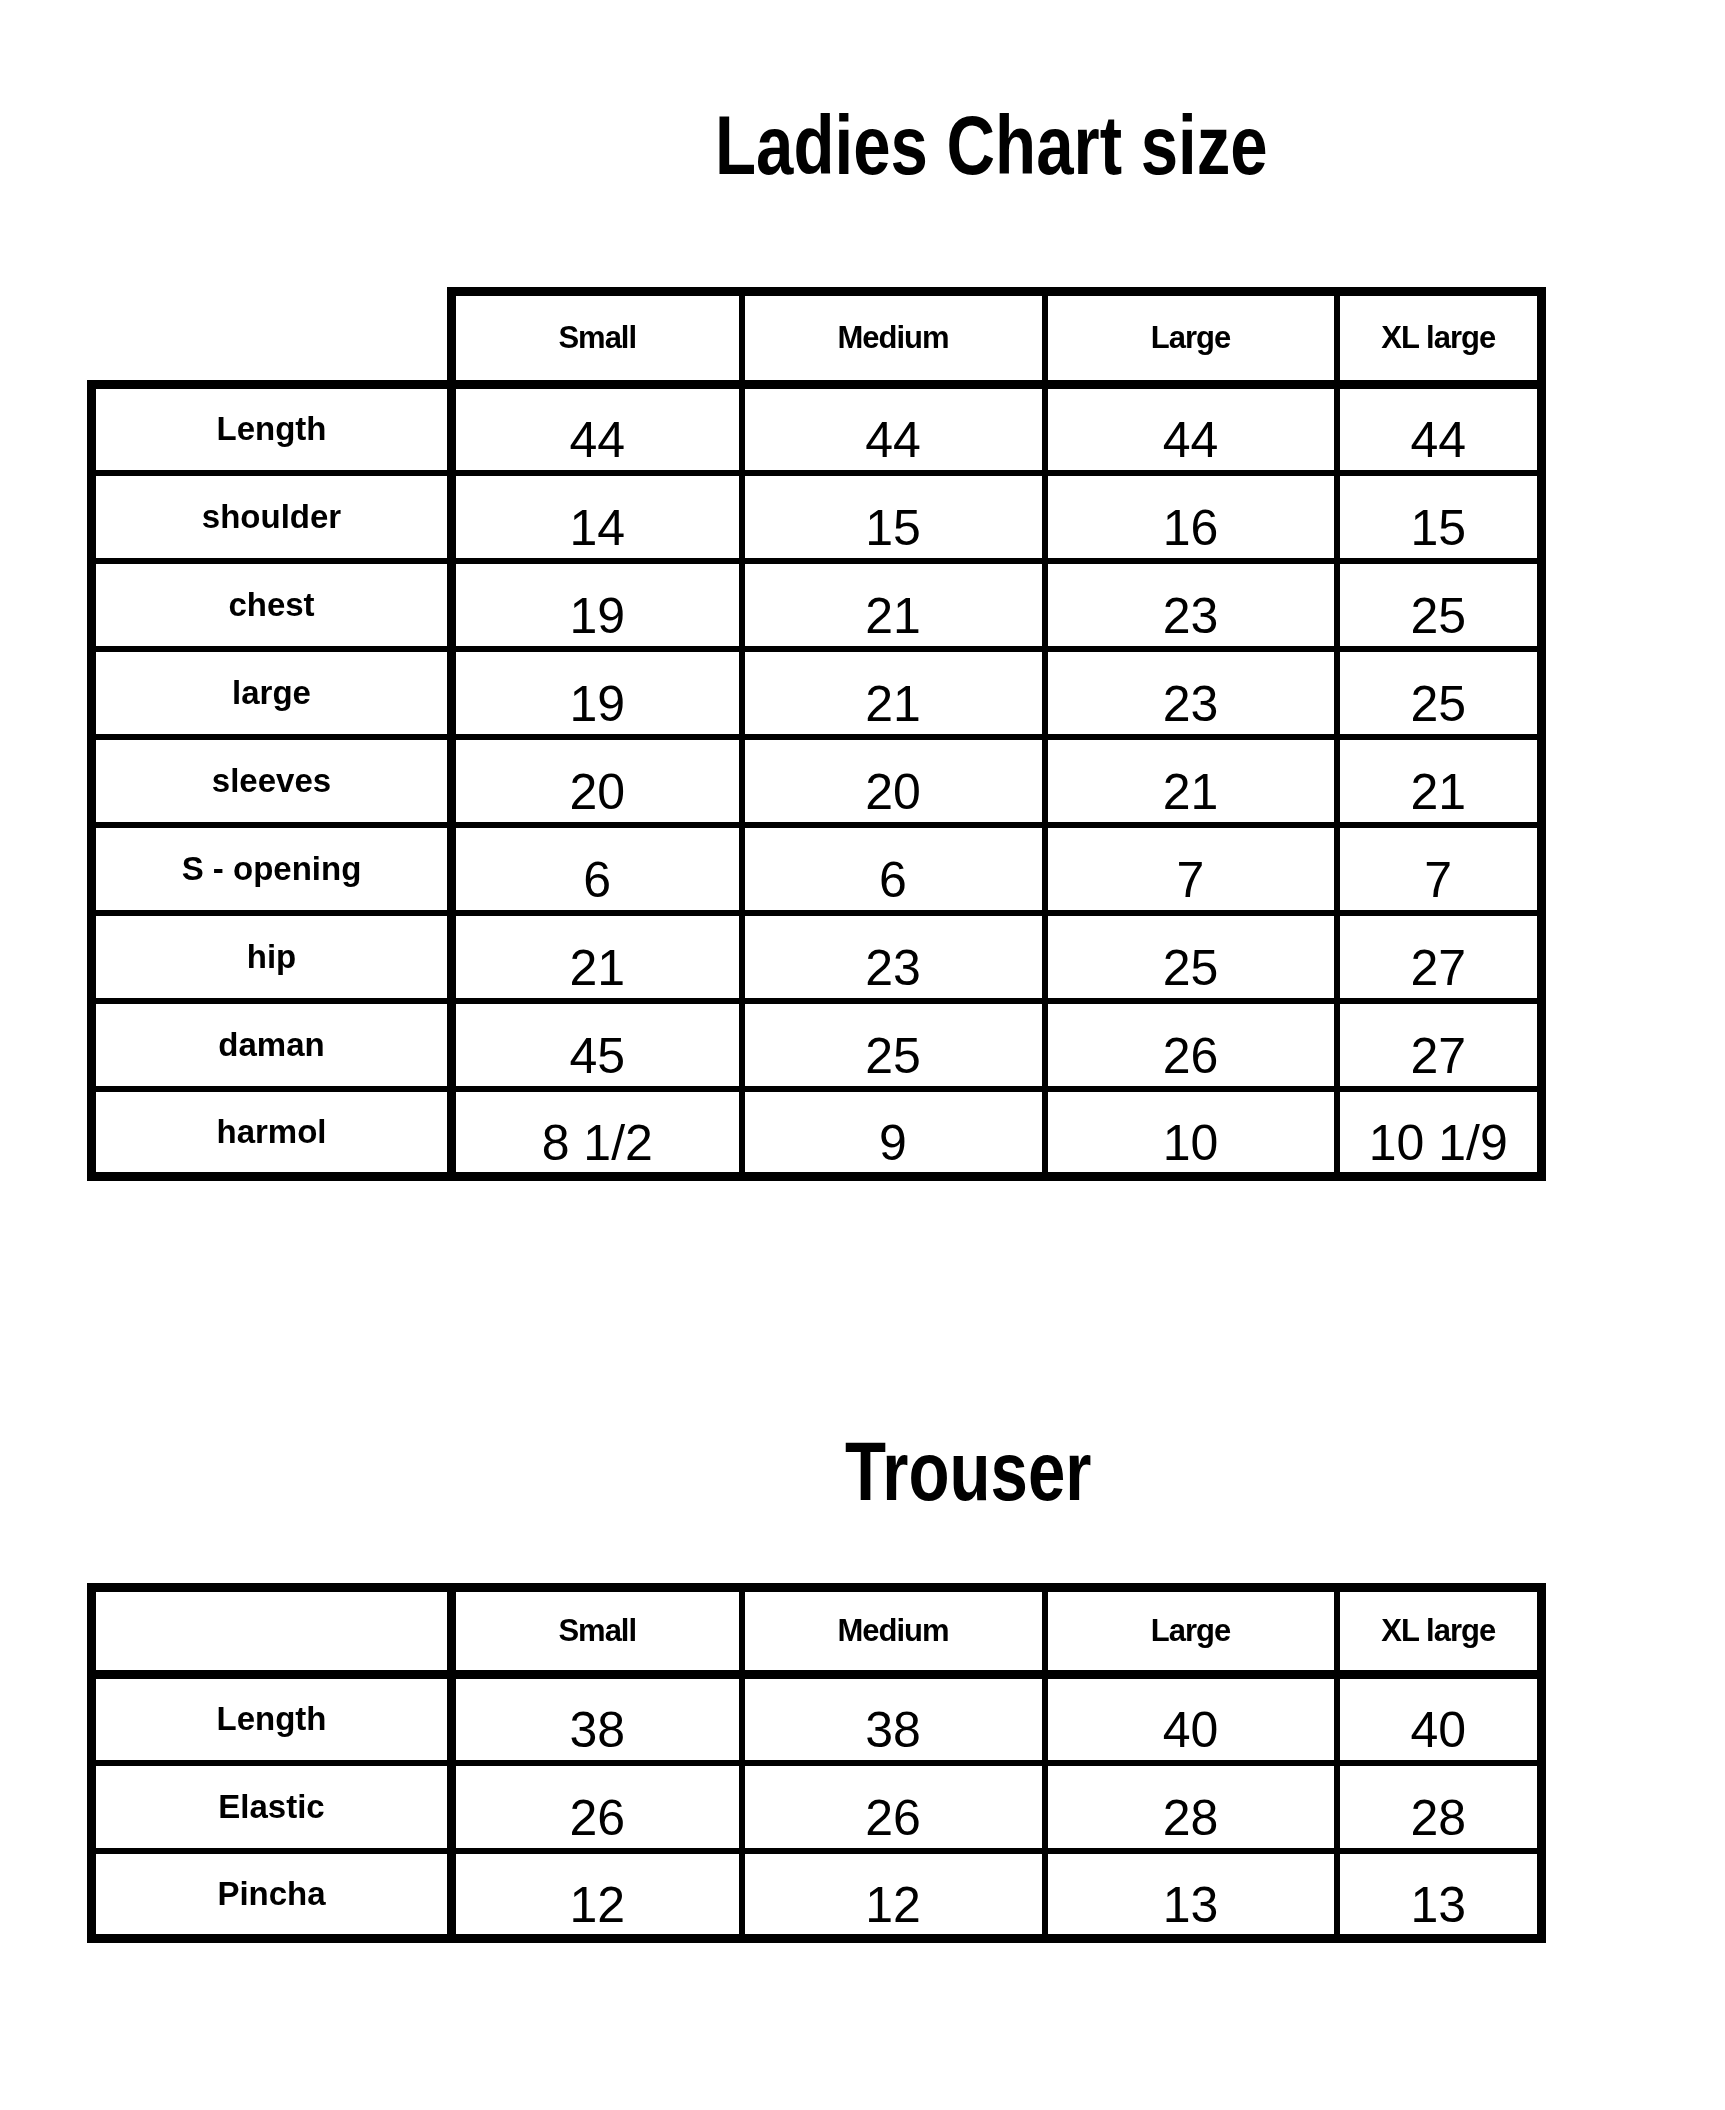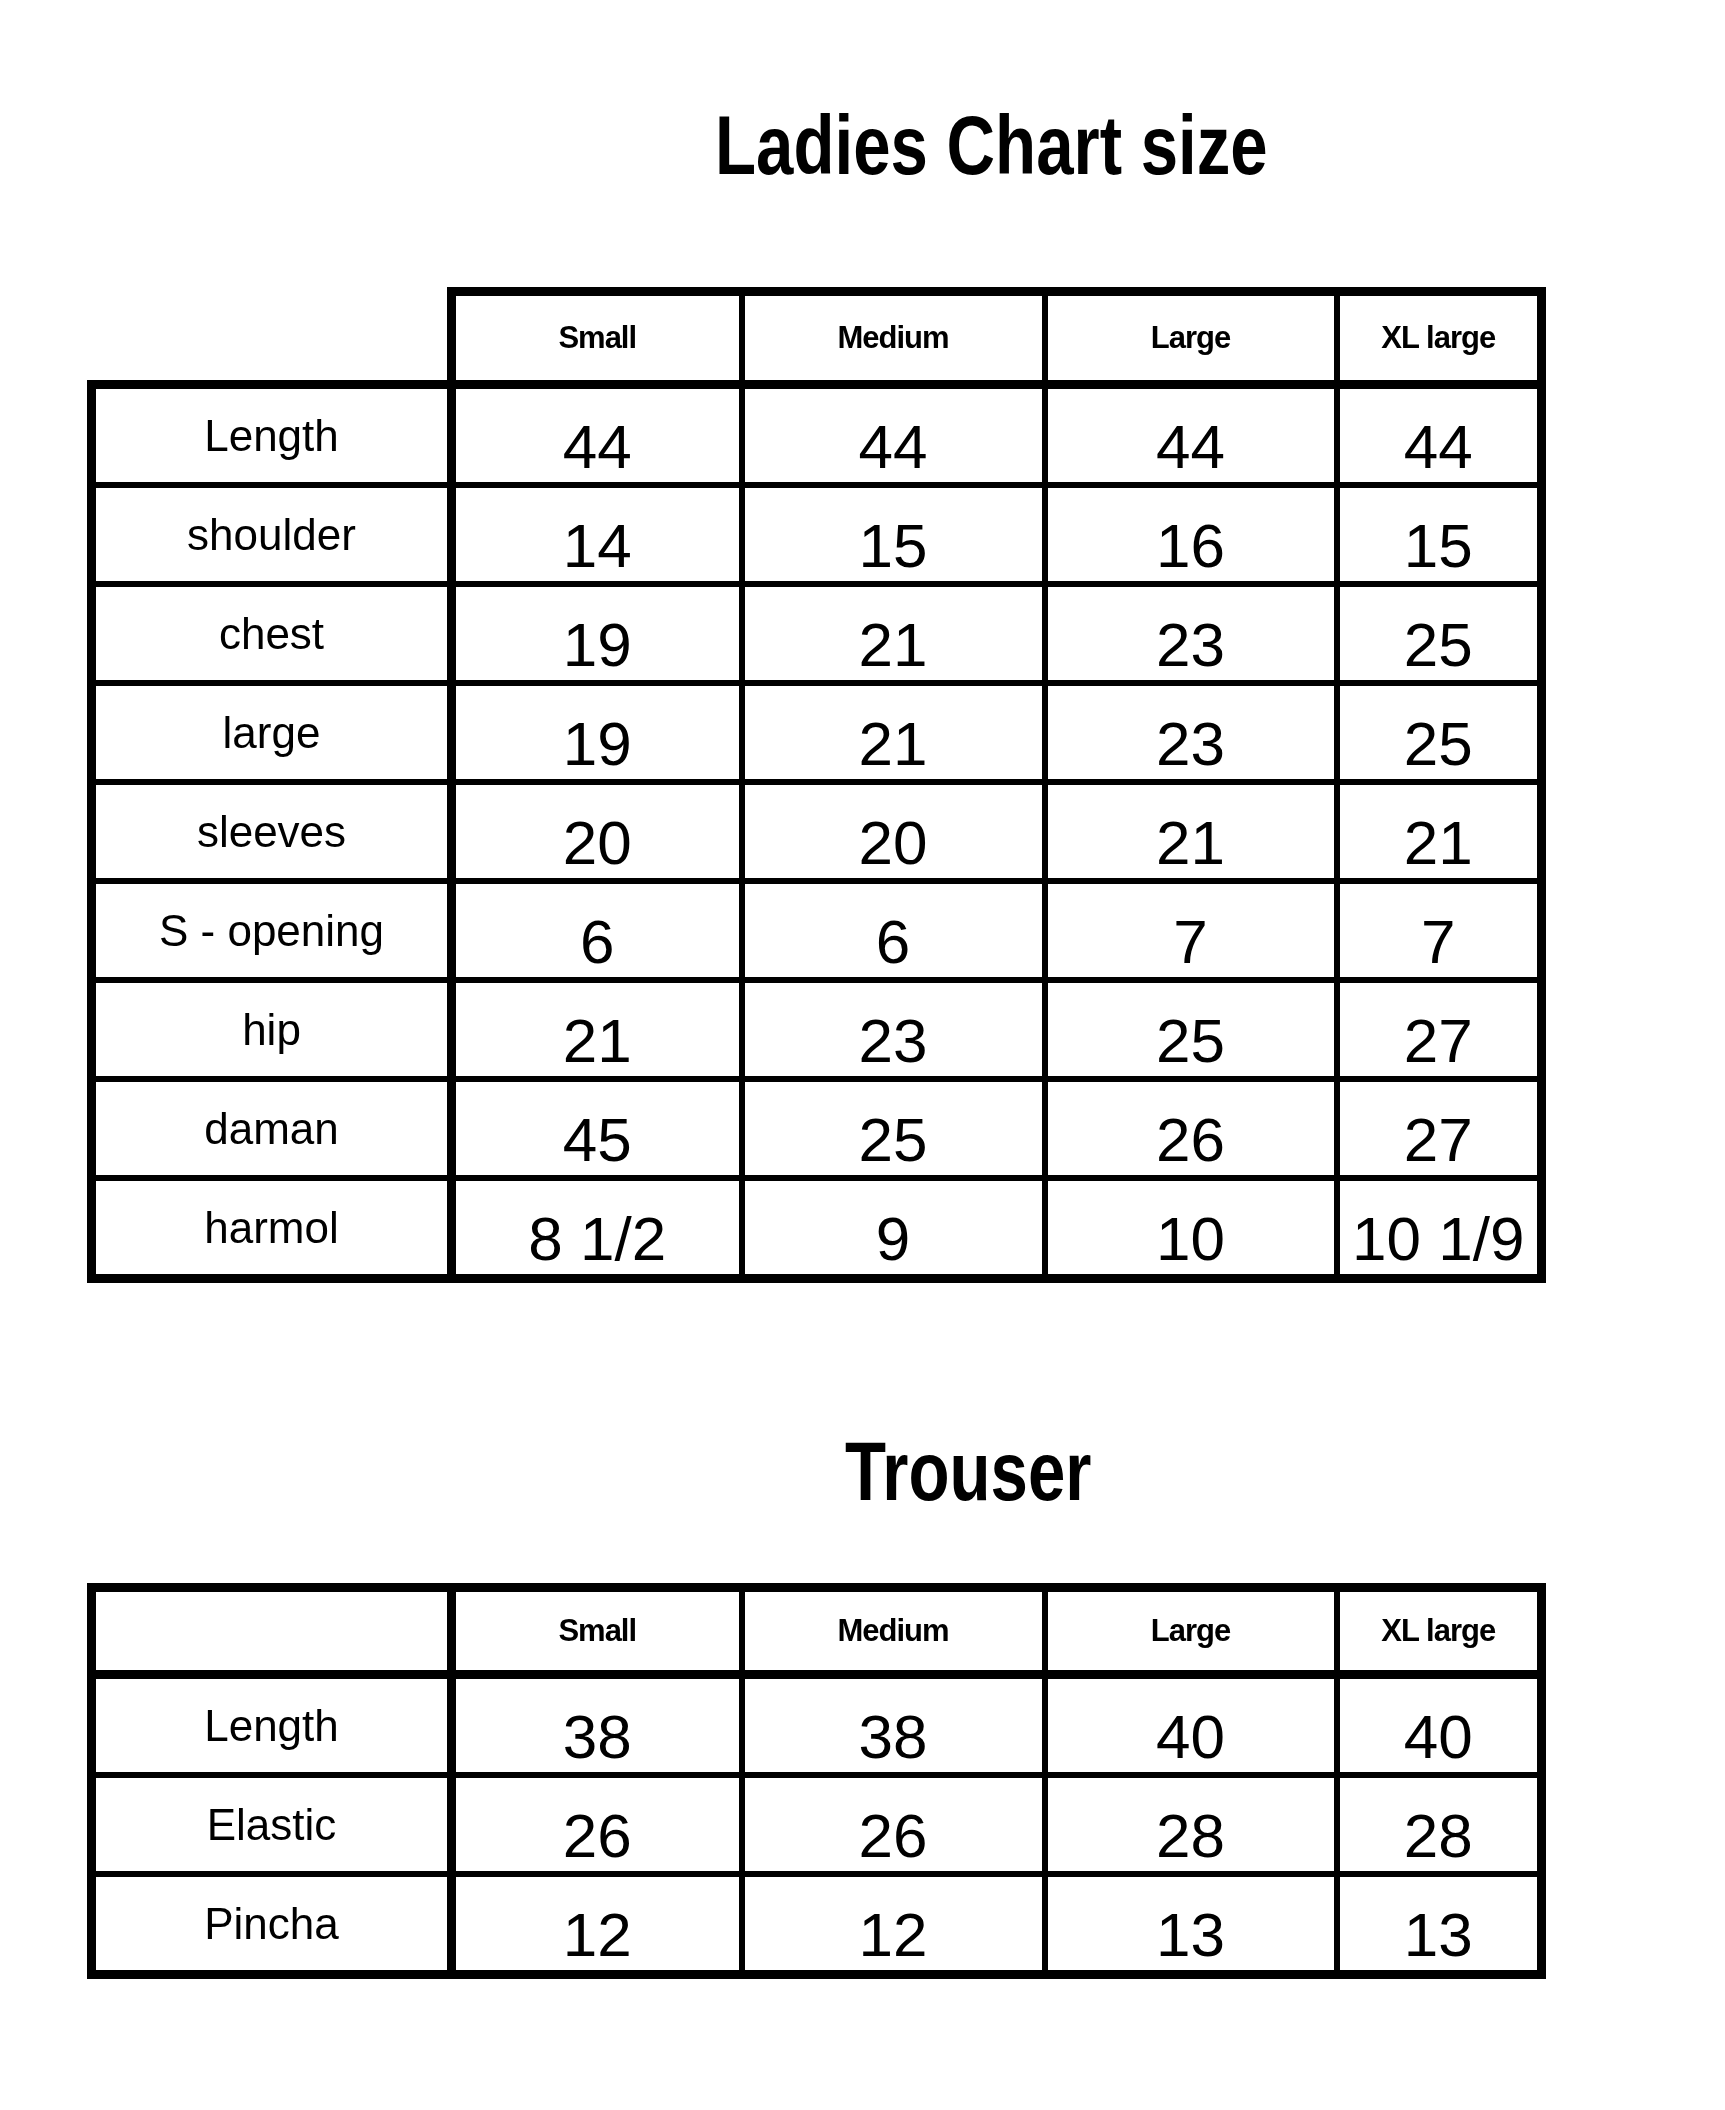--- a/index.html
+++ b/index.html
@@ -41,22 +41,22 @@
     vertical-align: middle;
     padding: 0;
     overflow: hidden;
     background: #ffffff;
   }
   .size-table th {
     font-size: 31px;
     font-weight: 700;
     letter-spacing: -1px;
   }
-  td.row-label { font-size: 44px; font-weight: 400; }
-  td.num       { font-size: 62px; font-weight: 400; padding-top: 22px; }
+  td.row-label { font-size: 33px; font-weight: 700; }
+  td.num       { font-size: 50px; font-weight: 400; padding-top: 22px; }
 
   
   .bt9 { border-top-width: 9px !important; }
   .bb9 { border-bottom-width: 9px !important; }
   .bl9 { border-left-width: 9px !important; }
   .br9 { border-right-width: 9px !important; }
 
   
   td.corner-blank {
     border-top: none;

